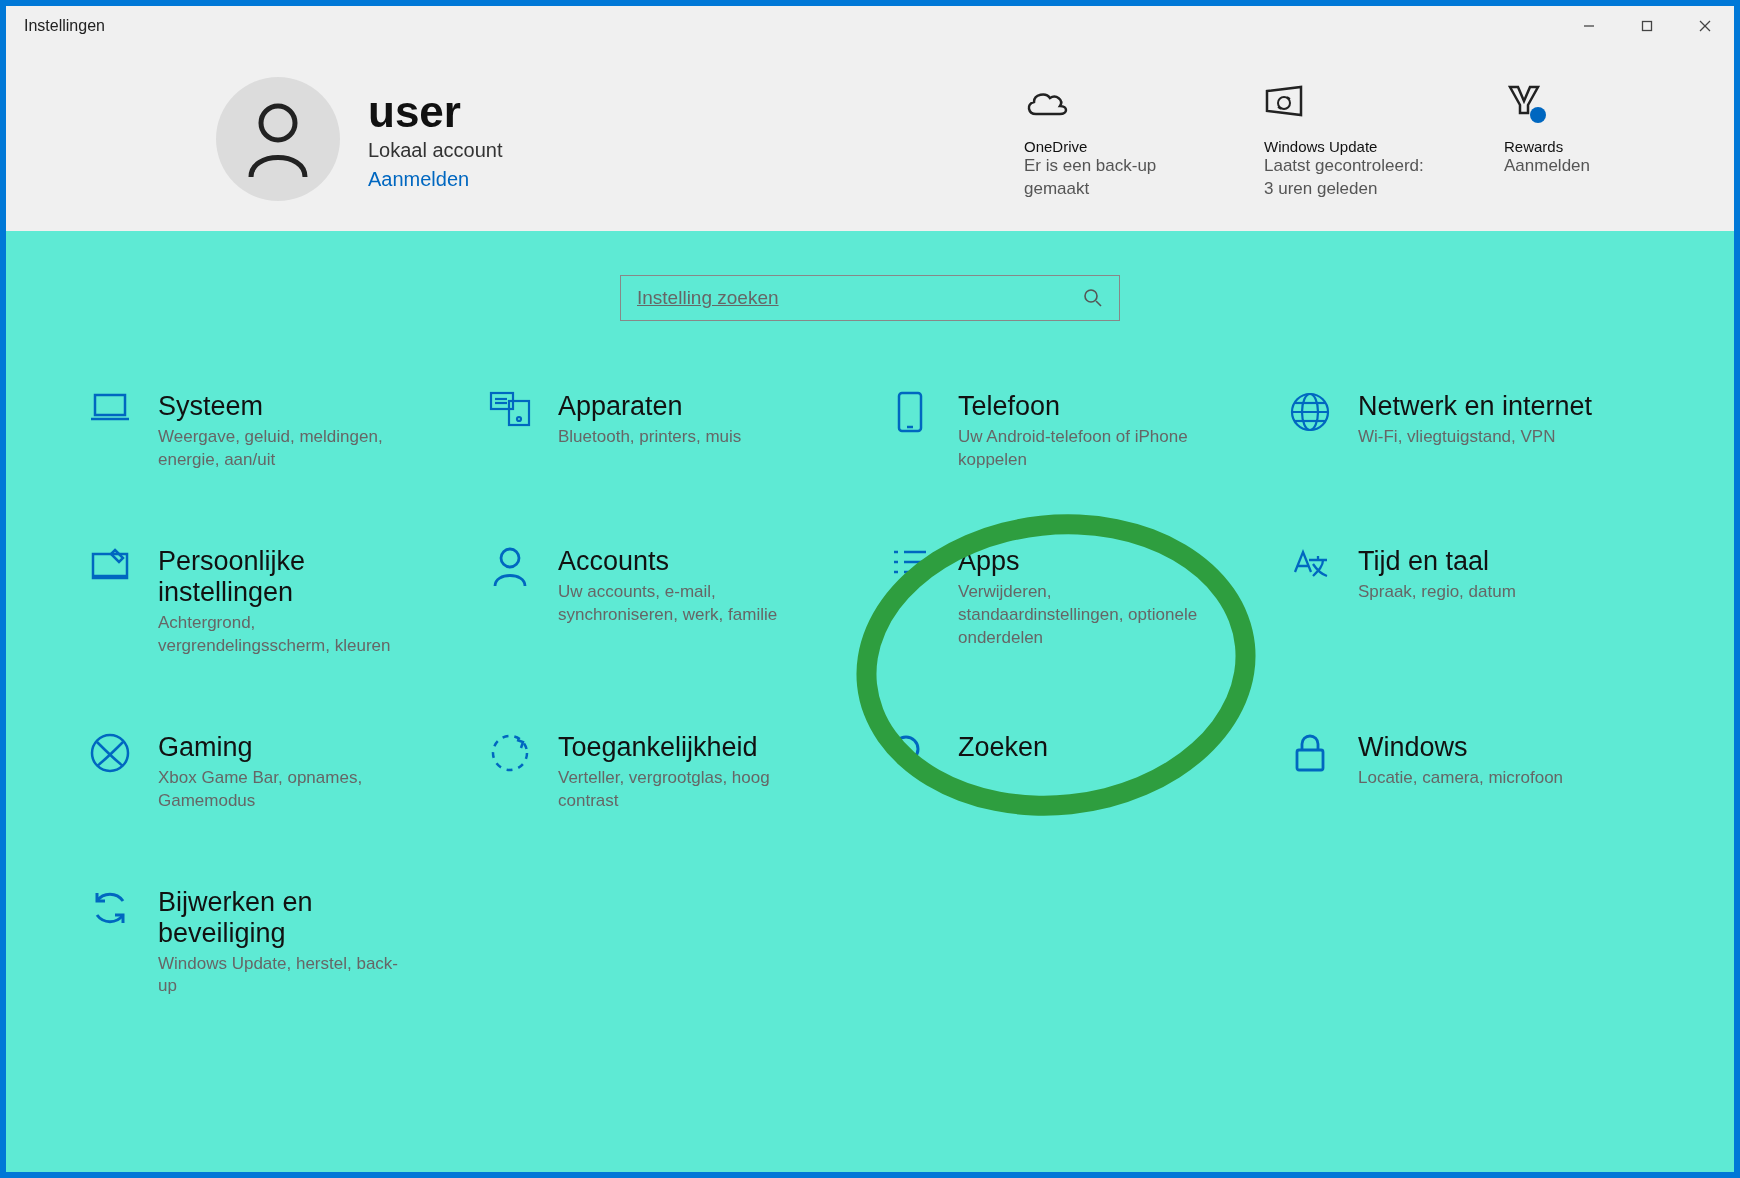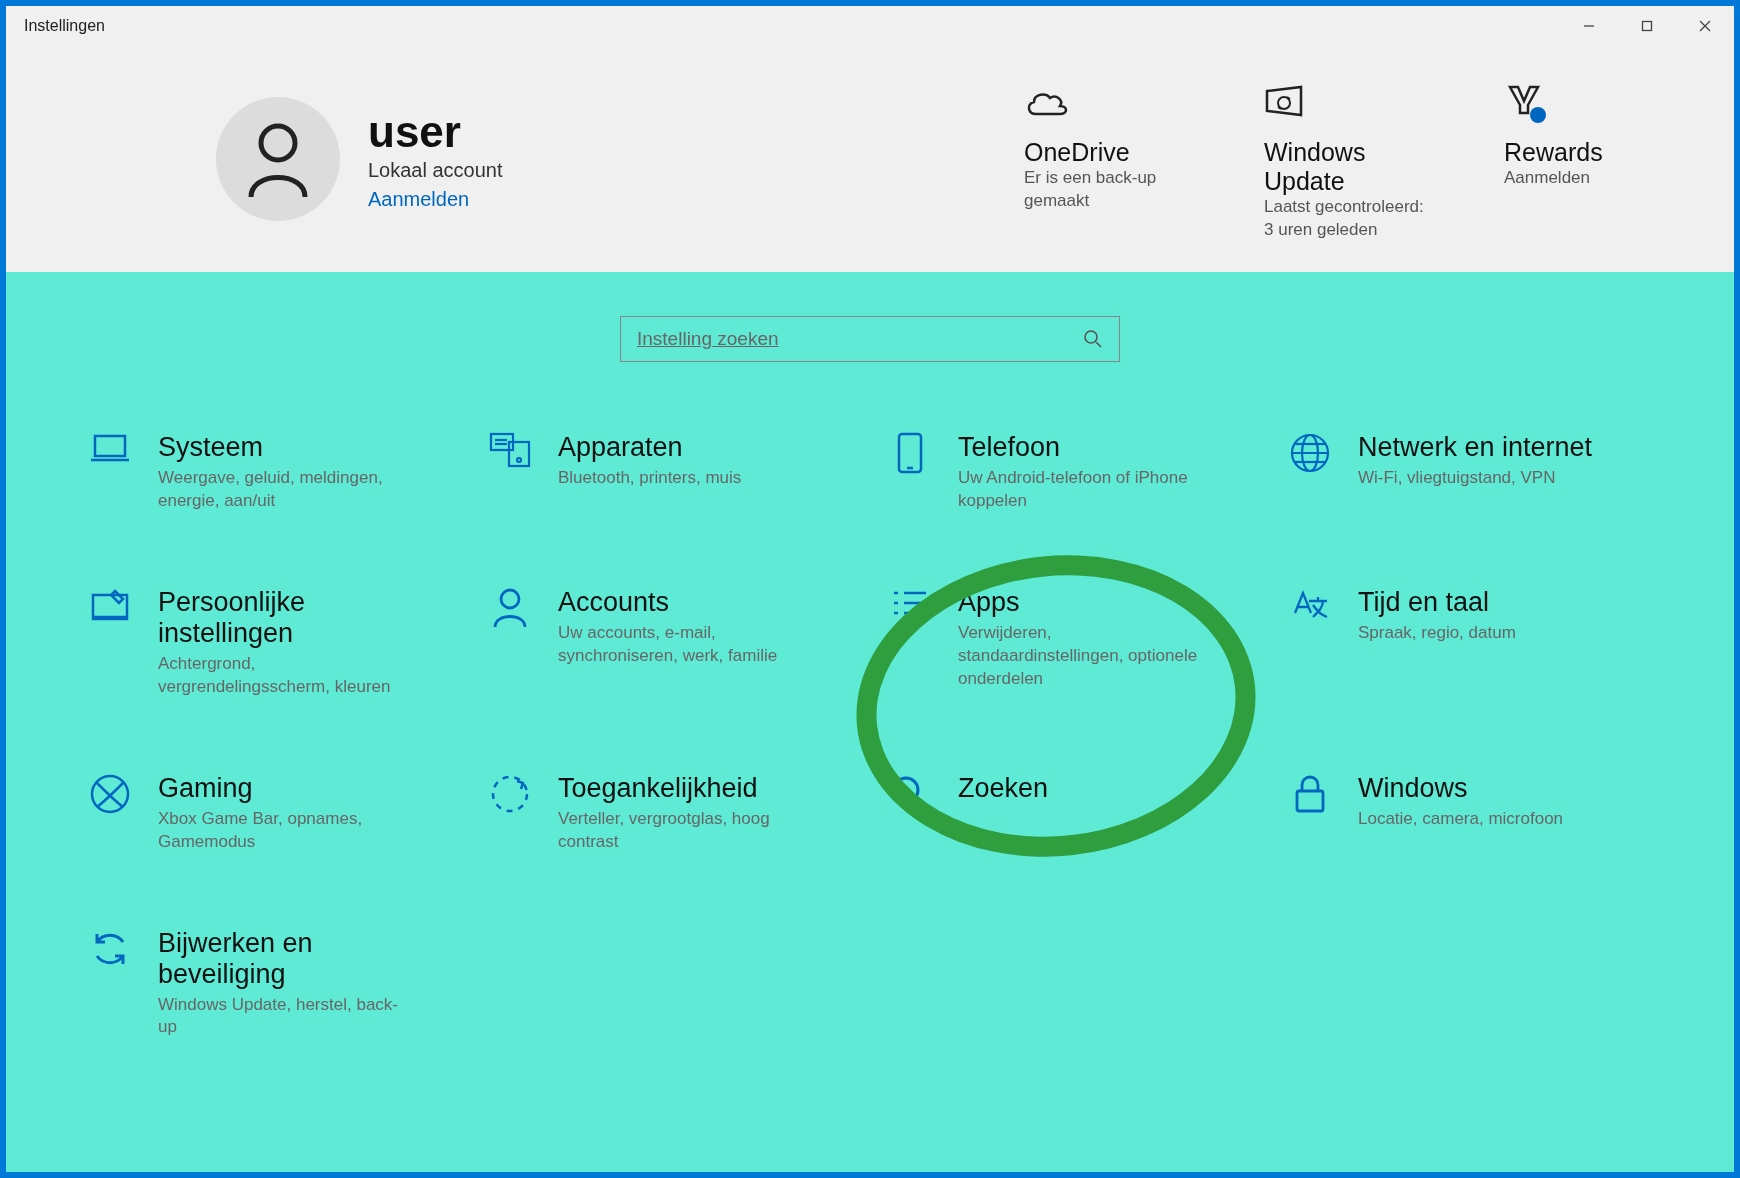--- a/index.html
+++ b/index.html
@@ -32,33 +32,34 @@
 .win-btn {
   width: 58px; height: 40px;
   display: flex; align-items: center; justify-content: center;
   font-size: 14px; color: #444;
 }
 .header {
   background: #f0f0f0;
   display: flex;
   padding: 30px 60px 30px 210px;
   gap: 38px;
+  align-items: flex-end;
 }
 .user-block { display: flex; align-items: center; gap: 28px; flex: 1; }
 .avatar {
   width: 124px; height: 124px; border-radius: 50%;
   background: #dcdcdc; display: flex; align-items: center; justify-content: center;
 }
 .user-name { font-size: 44px; font-weight: 700; color: #111; }
 .user-sub { font-size: 20px; color: #333; margin-top: 2px; }
 .user-link { font-size: 20px; color: #0067c0; margin-top: 6px; cursor: pointer; }
 .status-block { display: flex; gap: 70px; align-items: flex-start; padding-top: 6px; }
 .status-item { display: flex; flex-direction: column; width: 170px; }
 .status-icon { height: 42px; display: flex; align-items: center; margin-bottom: 14px; }
-.status-title { font-size: 25px; color: #111; }
+.status-title { font-size: 15px; color: #111; }
 .status-sub { font-size: 17px; color: #555; line-height: 1.35; }
 .search-row { display: flex; justify-content: center; padding: 44px 0 10px; }
 .search-box {
   width: 500px; height: 46px; border: 1.5px solid #888;
   display: flex; align-items: center; padding: 0 16px; font-size: 19px; color: #666; text-decoration: underline;
 }
 .search-box span { flex: 1; }
 .categories {
   display: grid;
   grid-template-columns: repeat(4, 320px);

